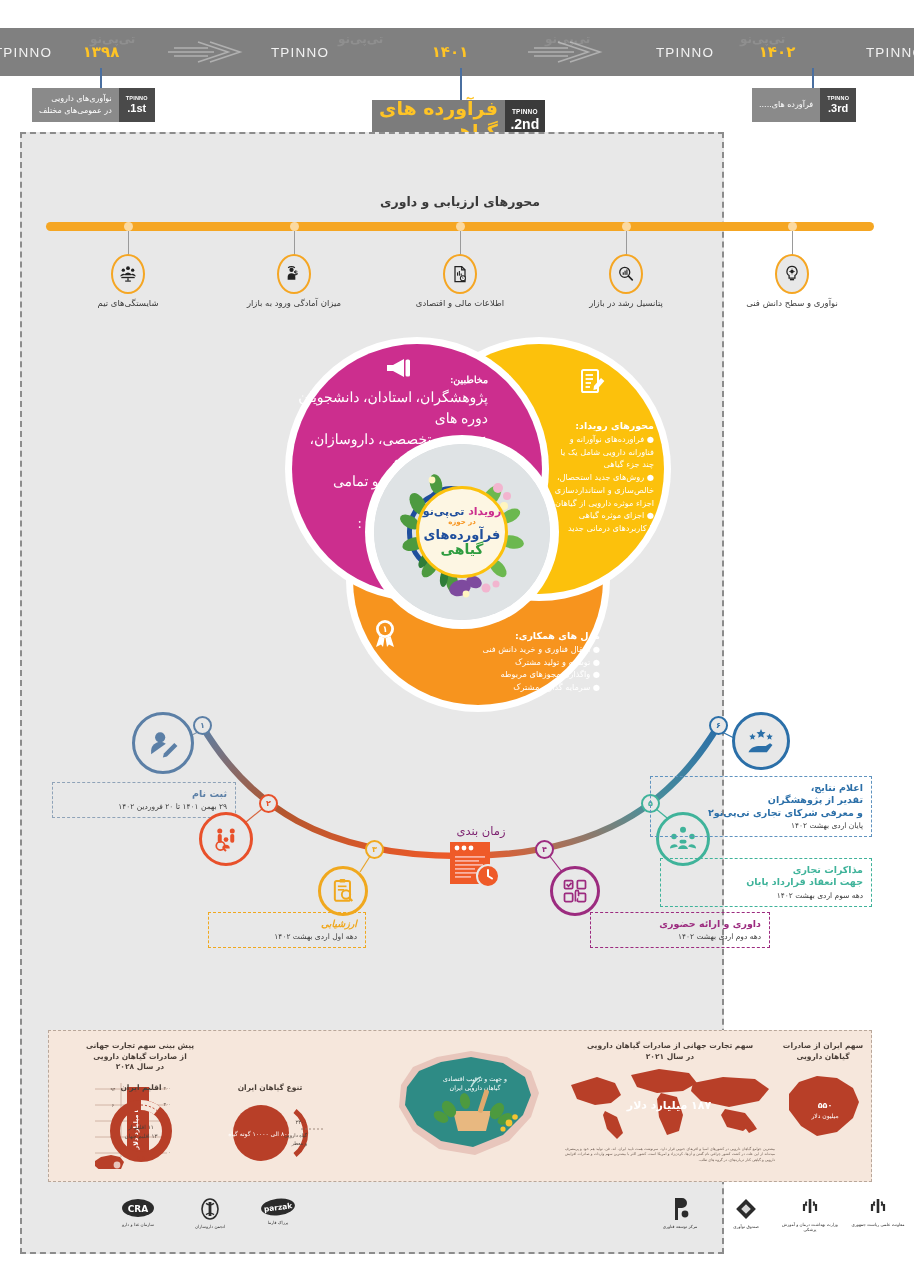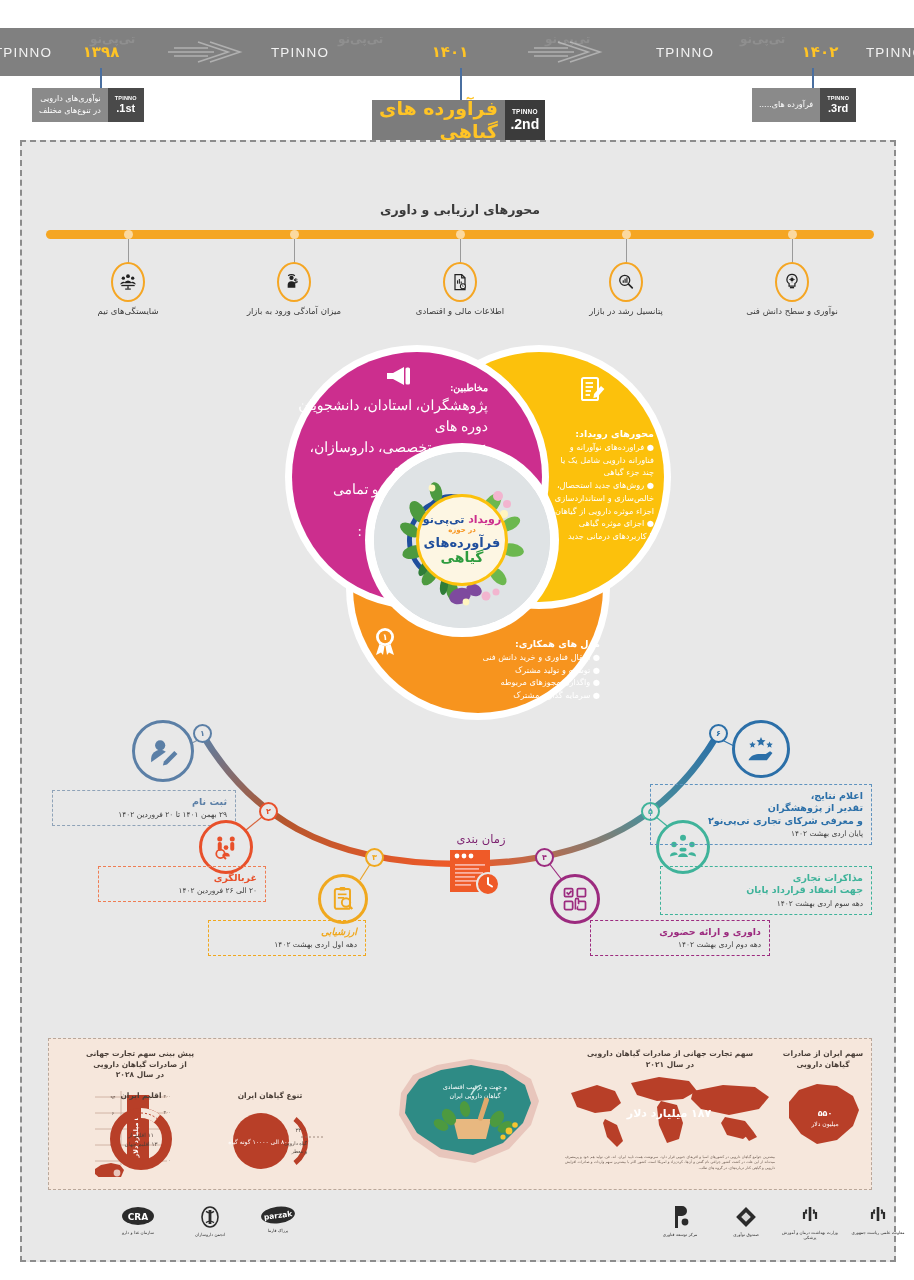--- a/index.html
+++ b/index.html
@@ -52,21 +52,21 @@
     white-space: nowrap;
   }
   .hdr-label.active { background: #7c7c7c; height: 40px; }
   .hdr-label.active .badge { background: #3b3b3b; width: 40px; }
   .hdr-label.active .badge .b1 { font-size: 6.5px; }
   .hdr-label.active .badge .b2 { font-size: 14px; }
   .hdr-label.active .txt { color: #ffc425; font-size: 19px; font-weight: 700; line-height: 1.2; }
 
   
   .main-panel {
-    position: absolute; left: 20px; top: 140px; width: 876px; height: 1122px;
+    position: absolute; left: 20px; top: 132px; width: 704px; height: 1122px;
     background: #e8e8e8; border: 2px dashed #8c8c8c;
   }
 
   
   .eval-title {
     position: absolute; left: 0; top: 60px; width: 876px; text-align: center;
     font-size: 12.5px; color: #3a3a3a; font-weight: 700;
   }
   .eval-rail {
     position: absolute; left: 24px; top: 88px; width: 828px; height: 9px;
@@ -197,37 +197,37 @@
       <path d="M42 2 L72 12 L42 22" fill="none" stroke="#d8d8d8" stroke-width="1.6"></path>
       <line x1="6" y1="8" x2="40" y2="8" stroke="#d8d8d8" stroke-width="1.6"></line>
       <line x1="0" y1="12" x2="46" y2="12" stroke="#d8d8d8" stroke-width="1.6"></line>
       <line x1="6" y1="16" x2="40" y2="16" stroke="#d8d8d8" stroke-width="1.6"></line>
     </svg>
 
     <div class="hdr-item" style="left:630px;width:110px;">
       <span class="hdr-brand-en">TPINNO</span>
     </div>
     <div class="hdr-brand-fa" style="left:740px;">تی‌پی‌نو</div>
-    <div class="hdr-item" style="left:775px;width:90px;justify-content:center;">
+    <div class="hdr-item" style="left:732px;width:90px;justify-content:center;">
       <span class="hdr-year">۱۴۰۲</span>
     </div>
     <div class="hdr-item" style="left:850px;width:90px;">
       <span class="hdr-brand-en">TPINNO</span>
     </div>
   </div>
 
   <div class="hdr-conn" style="left:100px; top:68px; height:22px;"></div>
   <div class="hdr-label" style="left:32px; top:88px;">
     <div class="badge">
       <span class="b1">TPINNO</span>
       <span class="b2">1st.</span>
     </div>
     <div class="txt">
       <span>نوآوری‌های دارویی</span>
-      <span>در تنوع‌های مختلف</span>
+      <span>در عمومی‌های مختلف</span>
     </div>
   </div>
 
   <div class="hdr-conn" style="left:460px; top:68px; height:34px;"></div>
   <div class="hdr-label active" style="left:372px; top:100px;">
     <div class="badge">
       <span class="b1">TPINNO</span>
       <span class="b2">2nd.</span>
     </div>
     <div class="txt">
@@ -489,24 +489,20 @@
           <circle cx="7" cy="5.6" r="2" fill="#e8502a"></circle>
           <rect x="5.4" y="8" width="3.2" height="7" rx="1.4" fill="#e8502a"></rect>
           <circle cx="17" cy="5.6" r="2" fill="#e8502a"></circle>
           <rect x="15.4" y="8" width="3.2" height="7" rx="1.4" fill="#e8502a"></rect>
           <circle cx="12" cy="12.4" r="1.9" fill="#e8502a"></circle>
           <path d="M9 19.6a3 3 0 0 1 6 0z" fill="#e8502a"></path>
           <circle cx="7.6" cy="17.4" r="3.4" fill="none" stroke="#e8502a" stroke-width="1.4"></circle>
           <line x1="10" y1="19.8" x2="12" y2="21.6" stroke="#e8502a" stroke-width="1.6"></line>
         </svg>
       </div>
-      <div class="ms-box" style="left:76px; top:164px; width:168px; border-color:#ef7d53;">
-        <div class="ms-t" style="color:#e8502a;">غربالگری</div>
-        <div class="ms-d">۲۰ الی ۲۶ فروردین ۱۴۰۲</div>
-      </div>
 
       <div class="ms-num" style="left:343px; top:146px; border:2.4px solid #f0a81e; color:#f0a81e;">۳</div>
       <div class="ms-node" style="left:296px; top:172px; width:50px; height:50px; border:3px solid #f0a81e;">
         <svg width="28" height="28" viewBox="0 0 24 24">
           <rect x="5" y="3.4" width="13" height="17" rx="1.6" fill="none" stroke="#f0a81e" stroke-width="1.7"></rect>
           <rect x="9" y="1.8" width="5" height="3" rx="1" fill="#f0a81e"></rect>
           <line x1="7.6" y1="8" x2="15" y2="8" stroke="#f0a81e" stroke-width="1.4"></line>
           <line x1="7.6" y1="11" x2="13" y2="11" stroke="#f0a81e" stroke-width="1.4"></line>
           <circle cx="14.6" cy="15" r="3.6" fill="none" stroke="#f0a81e" stroke-width="1.6"></circle>
           <line x1="17.2" y1="17.8" x2="20" y2="20.6" stroke="#f0a81e" stroke-width="1.8"></line>

